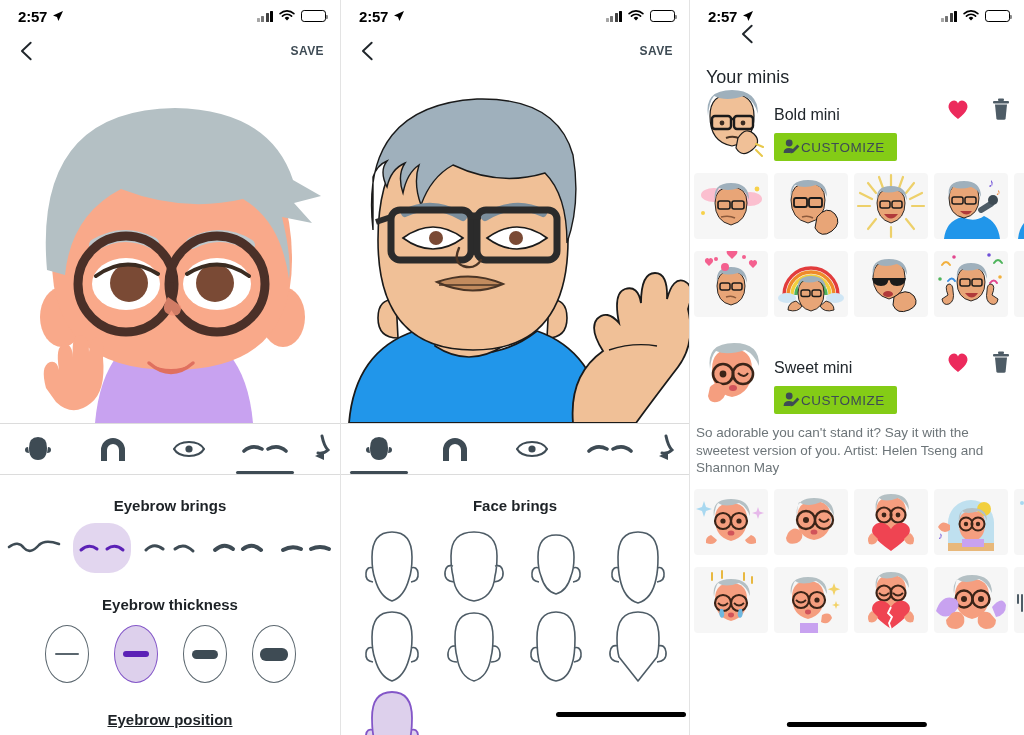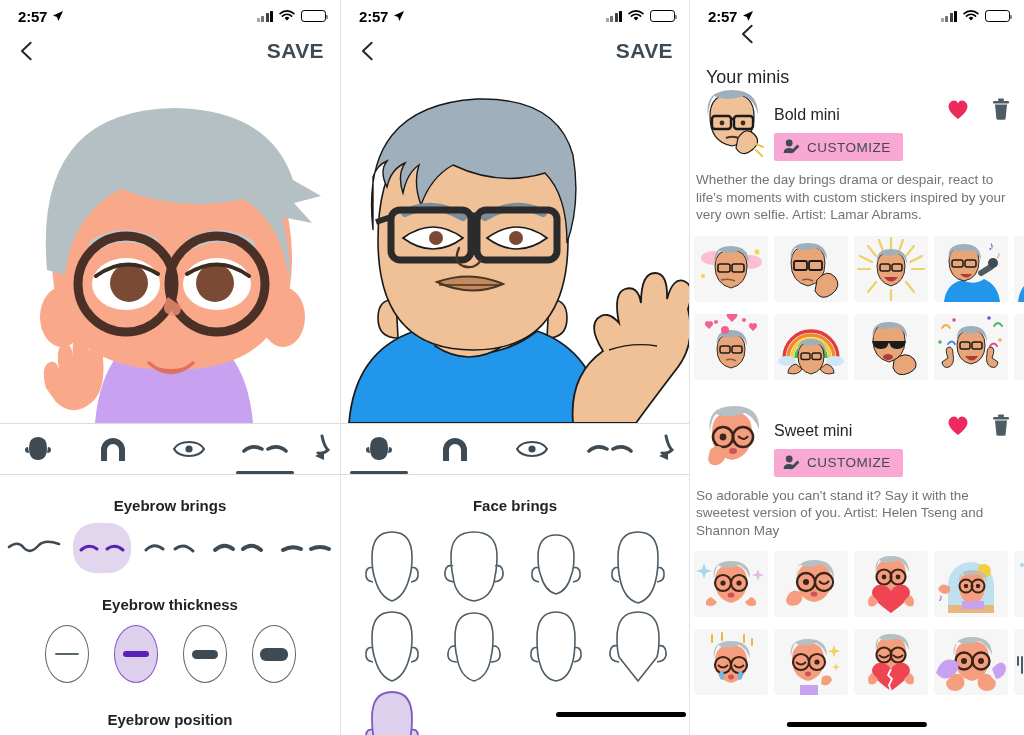--- a/index.html
+++ b/index.html
@@ -44,21 +44,21 @@
   }
   .battery .fill { height: 100%; width: 47%; background: #000; border-radius: 1.4px; }
 
   
   .navbar {
     height: 38px; display: flex; align-items: center;
     padding: 0 16px; justify-content: space-between;
   }
   .back-chevron { width: 22px; height: 22px; cursor: pointer; }
   .save-btn {
-    font-size: 21px; font-weight: bold; color: #3e4b54;
+    font-size: 12px; font-weight: bold; color: #3e4b54;
     letter-spacing: .4px; cursor: pointer;
   }
   .nav-title-row { display:flex; align-items:center; gap: 22px; flex-direction: column; }
   .nav-title { font-size: 18px; color: #20262b; }
 
   
   .preview { position: relative; height: 353px; overflow: hidden; background: #fff; }
   .preview svg { display:block; }
 
   
@@ -74,21 +74,21 @@
   .tabitem .underline {
     position: absolute; left: 12%; right: 12%; bottom: 0; height: 3px;
     background: #3e4b54; border-radius: 2px;
   }
 
   
   .section-title {
     text-align: center; font-size: 15px; font-weight: bold;
     color: #1d2226; margin-top: 22px;
   }
-  .section-title.underlined { }
+  .section-title.underlined { text-decoration: underline; }
   .opt-row { display: flex; align-items: center; justify-content: center; }
 
   .chip {
     display: flex; align-items: center; justify-content: center;
     position: relative;
   }
   .chip .chip-bg {
     position: absolute; border-radius: 50% / 42%;
     background: #e0d3ee; border: 1.2px solid #7f49c4;
   }
@@ -102,22 +102,22 @@
   .thick-ellipse.sel { background: #ddd0ec; border-color: #8356c8; }
   .bar { border-radius: 6px; background: #3e4b54; }
 
   
   .mini-block { padding: 0 0 0 0; }
   .mini-head { display: flex; align-items: flex-start; padding: 8px 14px 0 6px; }
   .mini-avatar { width: 72px; height: 72px; flex: 0 0 72px; }
   .mini-info { flex: 1; padding-left: 6px; padding-top: 8px; margin-top: 12px; }
   .mini-name { font-size: 16px; color: #20262b; }
   .customize-btn {
-    margin-top: 9px; display: inline-flex; align-items: center; gap: 7px;
-    background: #f9a8d4; border-radius: 2px; padding: 6px 12px 6px 9px;
+    margin-top: 9px; display: inline-flex; align-items: center; gap: 1px;
+    background: #84cc16; border-radius: 2px; padding: 6px 12px 6px 9px;
     cursor: pointer;
   }
   .customize-label {
     font-size: 13.5px; color: #3e4b54; letter-spacing: .5px; font-weight: 500;
   }
   .mini-actions { display: flex; align-items: center; gap: 22px; padding-top: 12px; }
   .icon-btn { cursor: pointer; display:block; }
   .mini-desc {
     font-size: 13.5px; line-height: 17.5px; color: #6d7579;
     padding: 10px 16px 0 6px;
@@ -537,21 +537,20 @@
           <svg class="icon-btn" width="24" height="22" viewBox="0 0 24 22">
             <path d="M12 21 C 2 13.5 1 8.5 4 4.6 C 6.8 1 11 2.2 12 5.4 C 13 2.2 17.2 1 20 4.6 C 23 8.5 22 13.5 12 21 Z" fill="#ec2a5c"></path>
           </svg>
           <svg class="icon-btn" width="18" height="22" viewBox="0 0 18 22">
             <rect x="1" y="3" width="16" height="2.6" rx="1" fill="#4e5c66"></rect>
             <rect x="6" y="0.6" width="6" height="2.4" rx="1" fill="#4e5c66"></rect>
             <path d="M3 6.4 h12 l-1.4 14 q-.2 1.4 -1.6 1.4 h-6 q-1.4 0 -1.6 -1.4 Z" fill="#4e5c66"></path>
           </svg>
         </div>
       </div>
-      <div class="mini-desc">Whether the day brings drama or despair, react to life's moments with custom stickers inspired by your very own selfie. Artist: Lamar Abrams.</div>
 
       <div class="sticker-grid">
         <div class="sticker">
           <svg width="74" height="66" viewBox="0 0 74 66">
             <ellipse cx="20" cy="22" rx="13" ry="7" fill="#fbbfcf"></ellipse>
               <ellipse cx="56" cy="26" rx="12" ry="7" fill="#fbbfcf"></ellipse>
             <path d="M37 14 q16 0 16 16 q0 18 -16 22 q-16 -4 -16 -22 q0 -16 16 -16 Z" fill="#e8a577" stroke="#1a1a1a" stroke-width=".9"></path>
             <path d="M21 28 q-3 -18 16 -18 q18 0 18 17 q-3 -9 -10 -12 q-12 4 -20 0 q-3 4 -4 13 Z" fill="#9fb0bc"></path>
             <rect x="24" y="28" width="12" height="8" rx="2" fill="none" stroke="#1a1a1a" stroke-width="1.6"></rect>
             <rect x="38" y="28" width="12" height="8" rx="2" fill="none" stroke="#1a1a1a" stroke-width="1.6"></rect>

